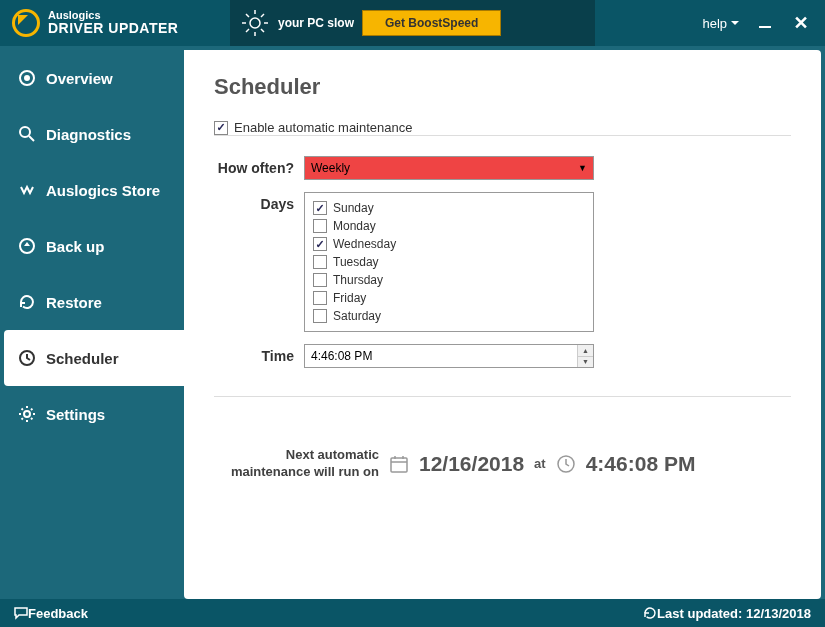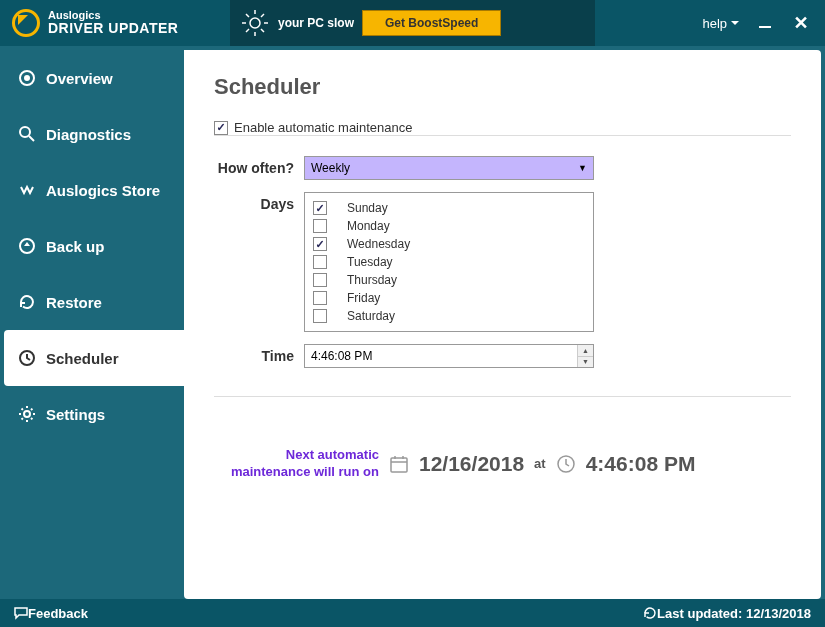--- a/index.html
+++ b/index.html
@@ -30,31 +30,31 @@
 .nav-icon { width: 18px; height: 18px; display: flex; align-items: center; justify-content: center; flex-shrink: 0; }
 .nav-icon svg { width: 18px; height: 18px; }
 .content { flex: 1; background: #fff; border-radius: 0 4px 4px 4px; padding: 24px 30px; display: flex; flex-direction: column; }
 .page-title { color: #555; font-size: 22px; font-weight: bold; margin-bottom: 20px; }
 .enable-row { display: flex; align-items: center; gap: 6px; color: #333; font-size: 13px; margin-bottom: 0; }
 .chk { width: 14px; height: 14px; border: 1px solid #888; display: flex; align-items: center; justify-content: center; cursor: pointer; background: #fff; }
 .chk.checked::after { content: '✓'; color: #2a2a5a; font-size: 11px; font-weight: bold; line-height: 1; }
 .hr { border: none; border-top: 1px solid #ddd; margin-bottom: 20px; }
 .form-row { display: flex; align-items: flex-start; margin-bottom: 12px; }
 .form-label { width: 90px; text-align: right; color: #333; font-size: 14px; font-weight: bold; padding-right: 10px; padding-top: 4px; }
-.dropdown { width: 290px; height: 24px; border: 1px solid #999; background: #c4b5fd; padding: 0 6px; font-size: 12px; display: flex; align-items: center; justify-content: space-between; cursor: pointer; }
+.dropdown { width: 290px; height: 24px; border: 1px solid #999; background: #ef4444; padding: 0 6px; font-size: 12px; display: flex; align-items: center; justify-content: space-between; cursor: pointer; }
 .dropdown::after { content: '▼'; font-size: 9px; }
 .days-box { width: 290px; border: 1px solid #999; padding: 6px 8px; }
-.day-row { display: flex; align-items: center; gap: 20px; font-size: 12px; color: #333; padding: 2px 0; cursor: pointer; }
+.day-row { display: flex; align-items: center; gap: 6px; font-size: 12px; color: #333; padding: 2px 0; cursor: pointer; }
 .time-spinner { width: 290px; height: 24px; border: 1px solid #999; display: flex; align-items: stretch; }
 .time-spinner input { border: none; flex: 1; padding: 0 6px; font-size: 12px; outline: none; }
 .spin-btns { width: 16px; border-left: 1px solid #ccc; display: flex; flex-direction: column; }
 .spin-btns div { flex: 1; display: flex; align-items: center; justify-content: center; font-size: 7px; color: #555; cursor: pointer; background: #f0f0f0; }
 .spin-btns div:first-child { border-bottom: 1px solid #ccc; }
 .next-run { display: flex; align-items: center; gap: 10px; margin-top: 30px; }
-.next-label { width: 165px; text-align: right; color: #6d28d9; font-size: 13px; font-weight: bold; line-height: 1.3; }
+.next-label { width: 165px; text-align: right; color: #404040; font-size: 13px; font-weight: bold; line-height: 1.3; }
 .cal-icon, .clock-icon { width: 20px; height: 20px; color: #888; }
 .big-date { font-size: 21px; font-weight: bold; color: #555; }
 .at-text { font-size: 13px; color: #555; font-weight: bold; }
 .footer { background: #0a5566; height: 28px; display: flex; align-items: center; justify-content: space-between; padding: 0 14px; color: #fff; font-size: 13px; }
 .footer-item { display: flex; align-items: center; cursor: pointer; font-weight: bold; }
 .footer-icon { width: 14px; height: 14px; }
 </style>
 </head>
 <body>
 

